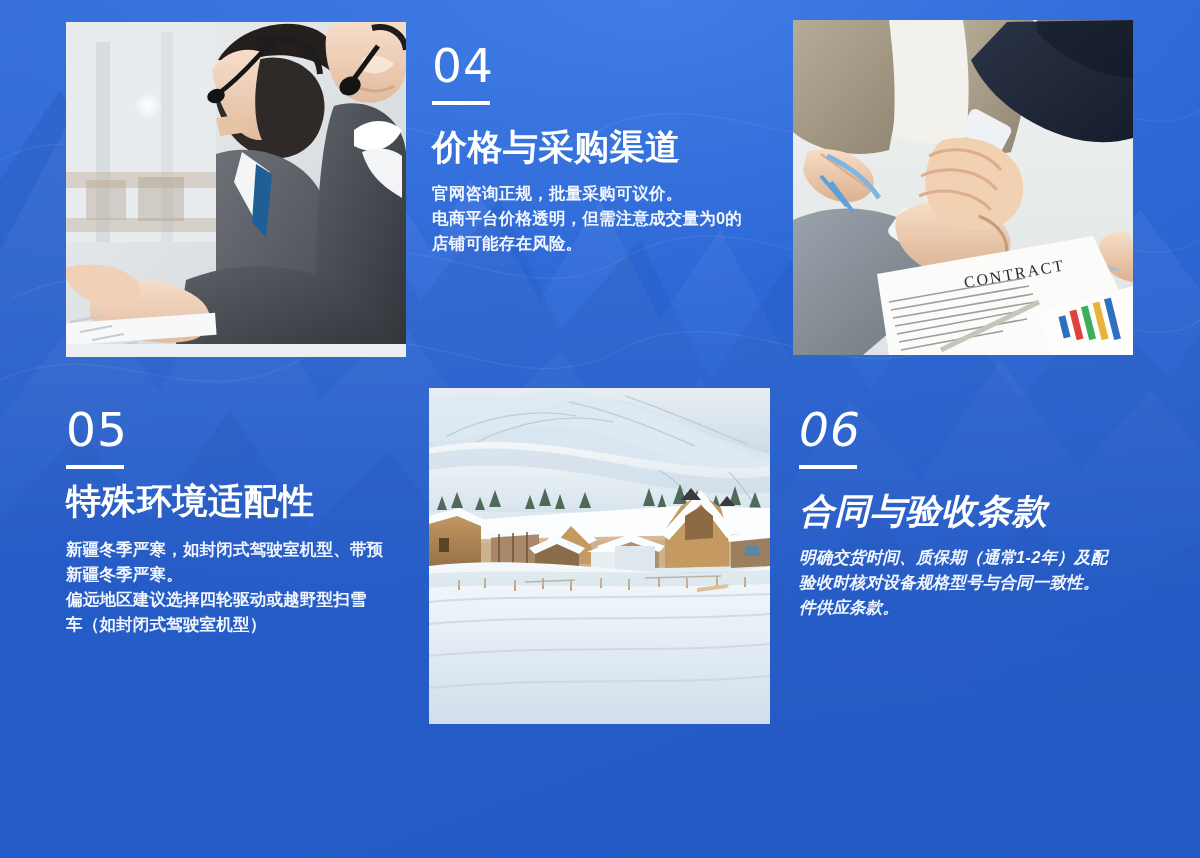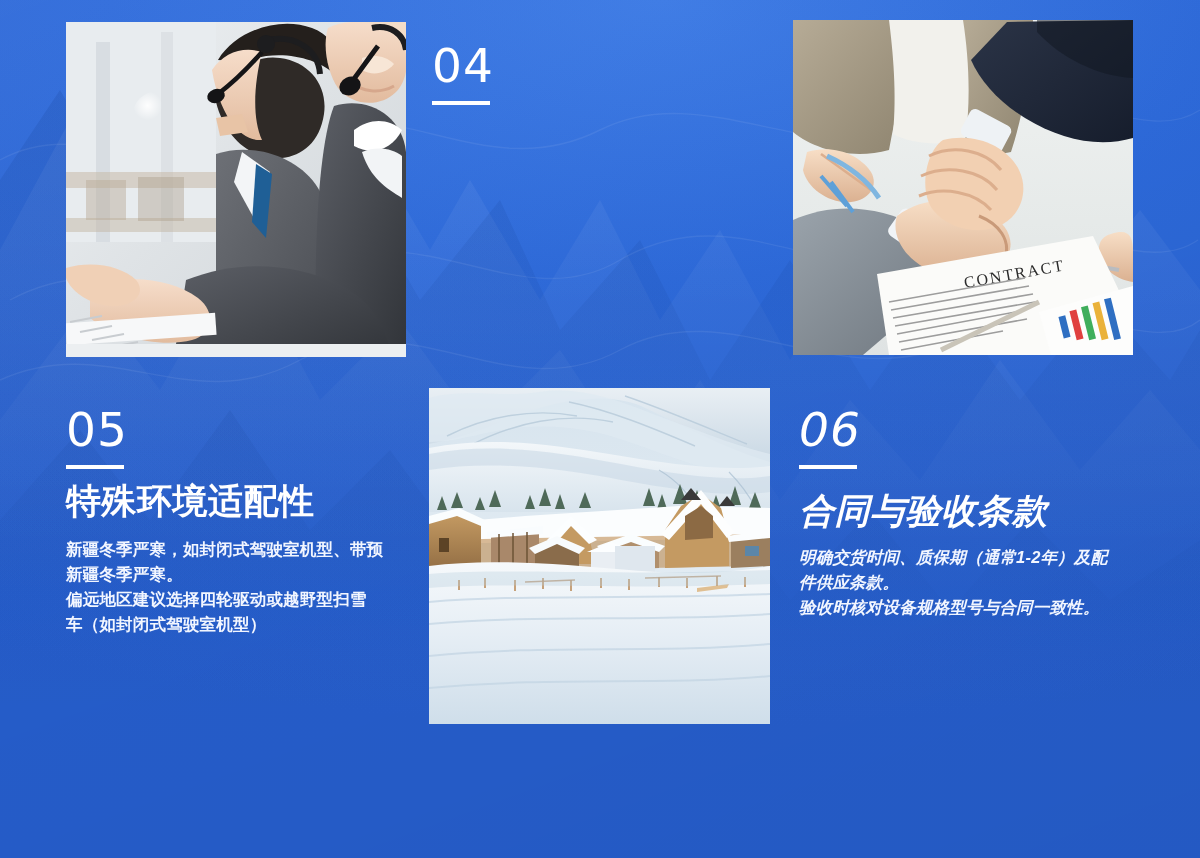--- a/index.html
+++ b/index.html
@@ -370,38 +370,44 @@
       </g>
       <path d="M268,200 L300,196 L298,200 L268,204 Z" fill="#d8a866" opacity=".7"></path>
 
       <path d="M0,186 C80,180 170,188 341,182 L341,196 C180,202 80,194 0,200 Z" fill="#b8cddd" opacity=".35"></path>
     </svg>
   </div>
 
   <div class="block" id="block-04">
     <div class="num">04</div>
     <div class="rule"></div>
+    <div class="title">价格与采购渠道</div>
+    <div class="body">
+      <span class="ln">官网咨询正规，批量采购可议价。</span>
+      <span class="ln">电商平台价格透明，但需注意成交量为0的</span>
+      <span class="ln">店铺可能存在风险。</span>
+    </div>
   </div>
 
   <div class="block" id="block-05">
     <div class="num">05</div>
     <div class="rule"></div>
     <div class="title">特殊环境适配性</div>
     <div class="body">
       <span class="ln">新疆冬季严寒，如封闭式驾驶室机型、带预</span>
       <span class="ln">新疆冬季严寒。</span>
       <span class="ln">偏远地区建议选择四轮驱动或越野型扫雪</span>
       <span class="ln">车（如封闭式驾驶室机型）</span>
     </div>
   </div>
 
   <div class="block" id="block-06">
     <div class="num">06</div>
     <div class="rule"></div>
     <div class="title">合同与验收条款</div>
     <div class="body">
       <span class="ln">明确交货时间、质保期（通常1-2年）及配</span>
+      <span class="ln">验收时核对设备规格型号与合同一致性。</span>
       <span class="ln">件供应条款。</span>
-      <span class="ln">验收时核对设备规格型号与合同一致性。</span>
     </div>
   </div>
 
 </div>
 
 </body></html>

